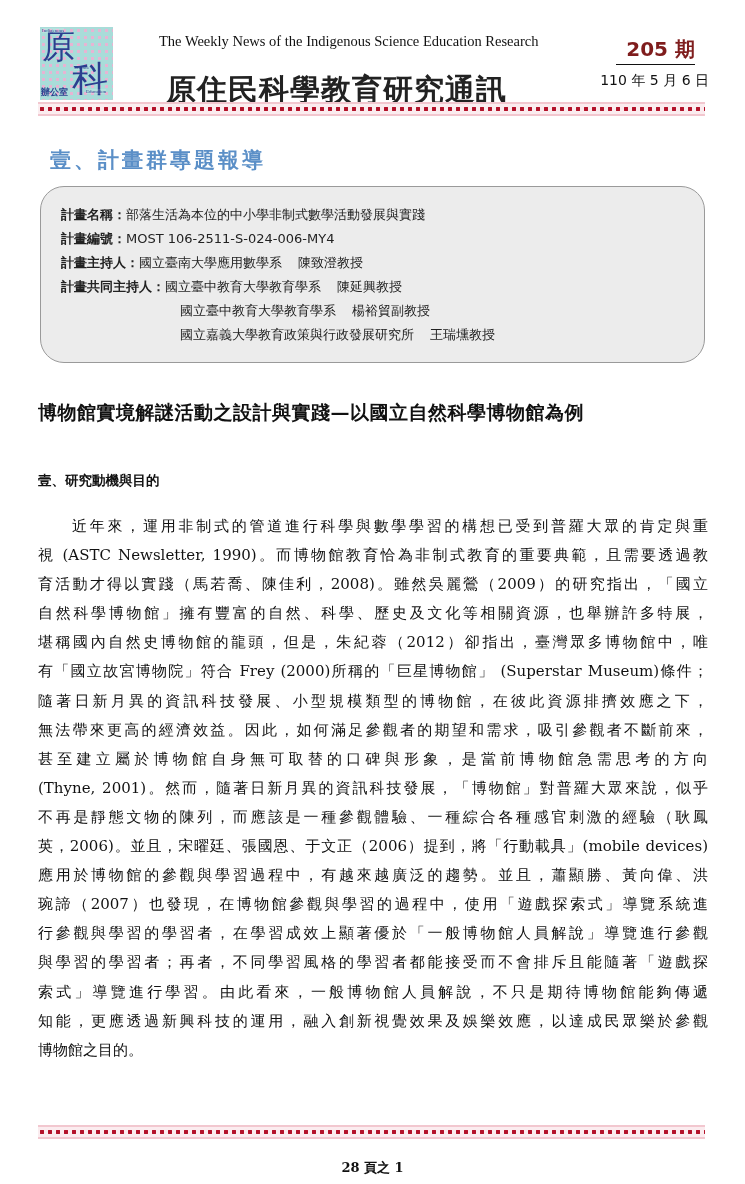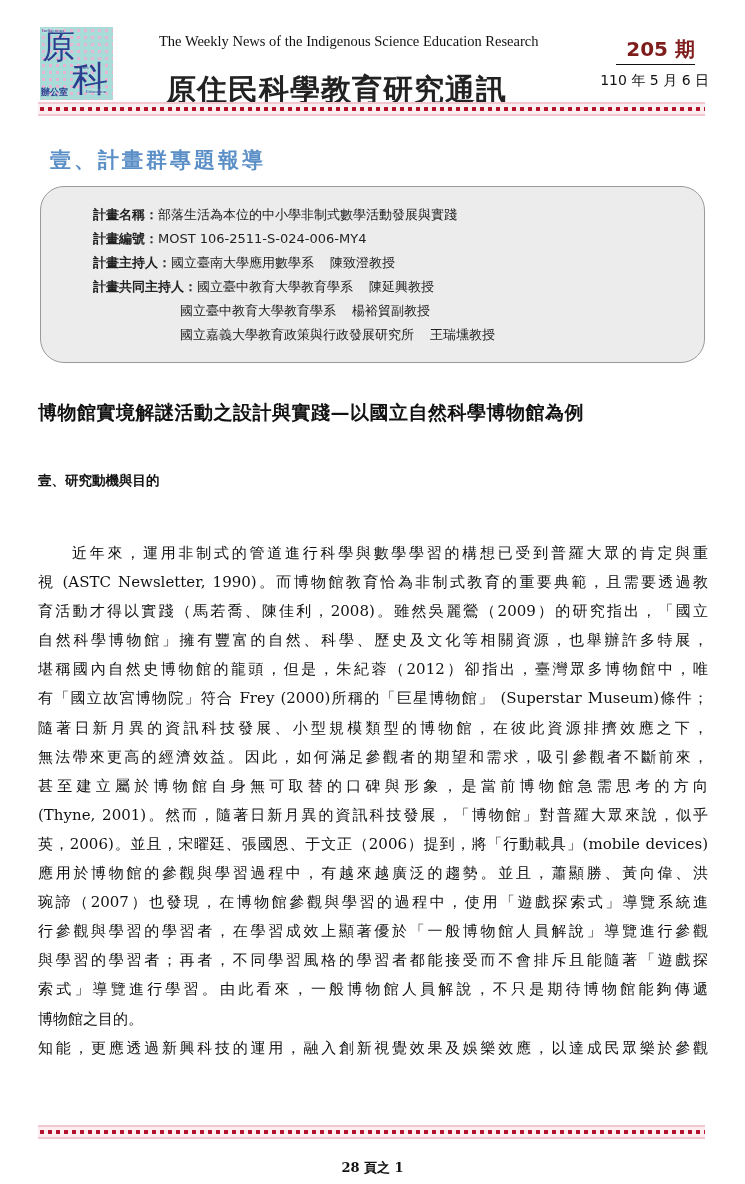--- a/index.html
+++ b/index.html
@@ -61,42 +61,42 @@
   }
 
   
   .info-box {
     position: absolute; left: 40px; top: 186px; width: 665px; height: 177px;
     background: #ececec; border: 1.5px solid #9a9a9a; border-radius: 24px;
     padding: 18px 0 0 20px;
     font-family: "DejaVu Sans", sans-serif; font-size: 13px; color: #222;
   }
   .info-row { height: 24px; line-height: 20px; white-space: nowrap; display: flex; }
-  .info-label { font-weight: bold; margin-left: 32px; }
+  .info-label { font-weight: bold; }
   .info-indent { padding-left: 119px; }
   .info-value { }
   .gap { display: inline-block; width: 16px; }
 
   
   .article-title {
     position: absolute; left: 38px; top: 400px;
     font-family: "DejaVu Serif", serif; font-size: 19px; font-weight: bold; color: #111;
     letter-spacing: 0.5px; white-space: nowrap;
   }
   .sub-heading {
     position: absolute; left: 38px; top: 472px;
     font-family: "DejaVu Serif", serif; font-size: 13.5px; font-weight: bold; color: #111;
     white-space: nowrap;
   }
   .body-text {
     position: absolute; left: 38px; top: 512px; width: 670px;
     font-family: "DejaVu Serif", "Liberation Serif", serif; font-size: 15px; line-height: 29.1px; color: #111;
   }
   .body-text .line { display: block; white-space: nowrap; text-align: justify; text-align-last: justify; height: 29.1px; overflow: visible; }
-  .body-text .line.first { padding-left: 34px; margin-top: 27px; }
+  .body-text .line.first { padding-left: 34px; }
   .body-text .line.last { text-align-last: left; }
 
   .page-number {
     position: absolute; left: 0; width: 745px; top: 1159px; text-align: center;
     font-family: "DejaVu Serif", serif; font-size: 13px; font-weight: bold; color: #111;
   }
 </style>
 </head>
 <body>
 
@@ -158,25 +158,26 @@
   <span class="line first">近年來，運用非制式的管道進行科學與數學學習的構想已受到普羅大眾的肯定與重</span>
   <span class="line">視 (ASTC Newsletter, 1990)。而博物館教育恰為非制式教育的重要典範，且需要透過教</span>
   <span class="line">育活動才得以實踐（馬若喬、陳佳利，2008)。雖然吳麗鶯（2009）的研究指出，「國立</span>
   <span class="line">自然科學博物館」擁有豐富的自然、科學、歷史及文化等相關資源，也舉辦許多特展，</span>
   <span class="line">堪稱國內自然史博物館的龍頭，但是，朱紀蓉（2012）卻指出，臺灣眾多博物館中，唯</span>
   <span class="line">有「國立故宮博物院」符合 Frey (2000)所稱的「巨星博物館」 (Superstar Museum)條件；</span>
   <span class="line">隨著日新月異的資訊科技發展、小型規模類型的博物館，在彼此資源排擠效應之下，</span>
   <span class="line">無法帶來更高的經濟效益。因此，如何滿足參觀者的期望和需求，吸引參觀者不斷前來，</span>
   <span class="line">甚至建立屬於博物館自身無可取替的口碑與形象，是當前博物館急需思考的方向</span>
   <span class="line">(Thyne, 2001)。然而，隨著日新月異的資訊科技發展，「博物館」對普羅大眾來說，似乎</span>
+  <span class="line">不再是靜態文物的陳列，而應該是一種參觀體驗、一種綜合各種感官刺激的經驗（耿鳳</span>
   <span class="line">英，2006)。並且，宋曜廷、張國恩、于文正（2006）提到，將「行動載具」(mobile devices)</span>
   <span class="line">應用於博物館的參觀與學習過程中，有越來越廣泛的趨勢。並且，蕭顯勝、黃向偉、洪</span>
   <span class="line">琬諦（2007）也發現，在博物館參觀與學習的過程中，使用「遊戲探索式」導覽系統進</span>
   <span class="line">行參觀與學習的學習者，在學習成效上顯著優於「一般博物館人員解說」導覽進行參觀</span>
   <span class="line">與學習的學習者；再者，不同學習風格的學習者都能接受而不會排斥且能隨著「遊戲探</span>
   <span class="line">索式」導覽進行學習。由此看來，一般博物館人員解說，不只是期待博物館能夠傳遞</span>
+  <span class="line">知能，更應透過新興科技的運用，融入創新視覺效果及娛樂效應，以達成民眾樂於參觀</span>
   <span class="line last">博物館之目的。</span>
-  <span class="line">知能，更應透過新興科技的運用，融入創新視覺效果及娛樂效應，以達成民眾樂於參觀</span>
 </div>
 
 <div class="divider bottom"></div>
 
 <div class="page-number">28 頁之 1</div>
 
 </body></html>

